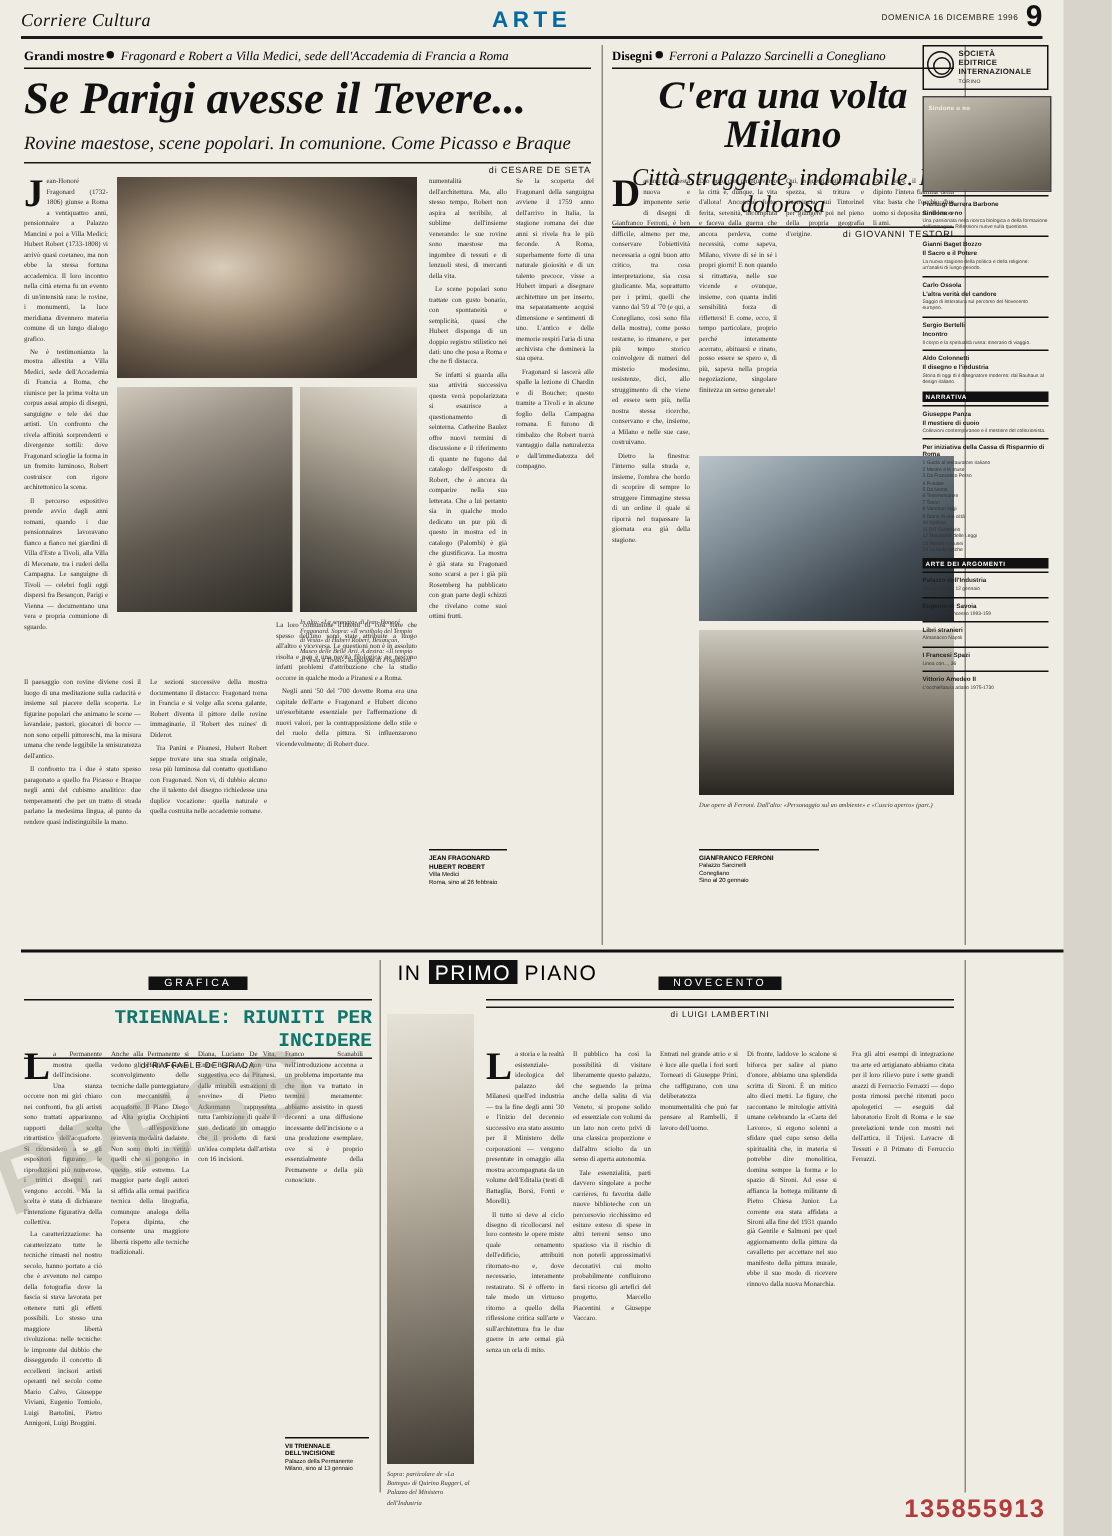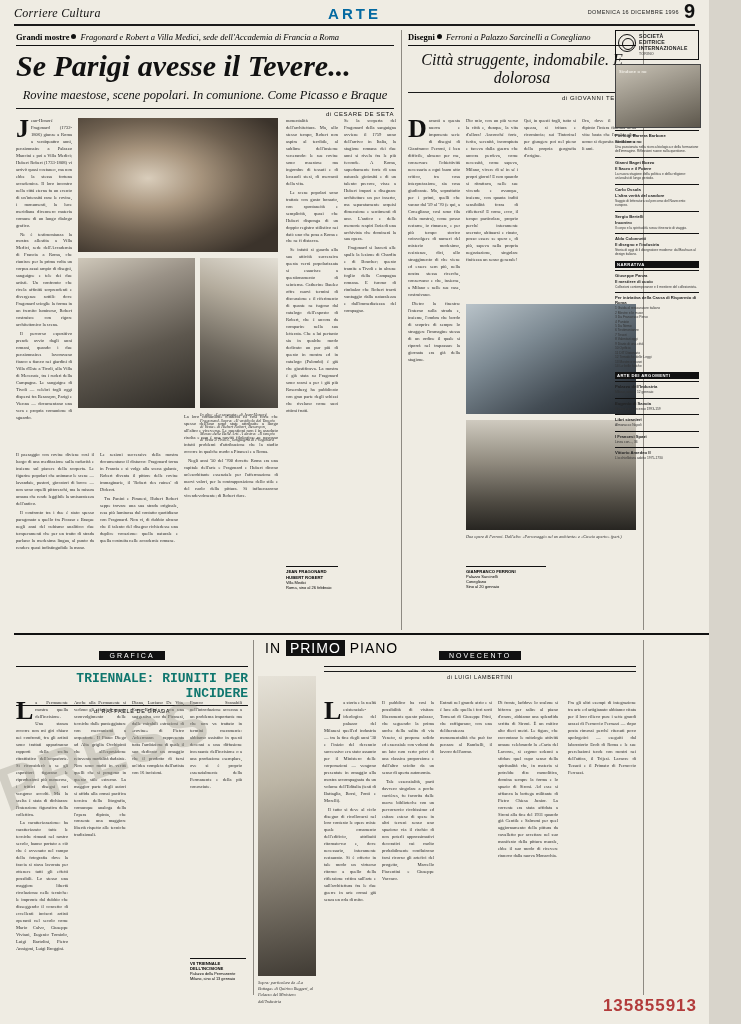--- a/index.html
+++ b/index.html
@@ -166,21 +166,21 @@
   <div class="rule-h" style="left:14px;top:633px;width:713px;height:2px;background:#111;"></div>
   <div class="rule-v" style="left:253px;top:640px;height:355px;"></div>
   <div class="rule-v" style="left:643px;top:640px;height:355px;"></div>
 
   <div style="position:absolute;left:16px;top:32px;width:378px;">
     <div class="kicker">
       <b>Grandi mostre</b><span class="bullet"></span><i>Fragonard e Robert a Villa Medici, sede dell'Accademia di Francia a Roma</i>
     </div>
     <div class="rule-h" style="position:relative;margin:3px 0 5px;width:100%;background:#111;"></div>
     <div class="headline" style="font-size:30px;margin-bottom:7px;">Se Parigi avesse il Tevere...</div>
-    <div class="subhead" style="text-align:center;">Rovine maestose, scene popolari. In comunione. Come Picasso e Braque</div>
+    <div class="subhead" style="">Rovine maestose, scene popolari. In comunione. Come Picasso e Braque</div>
     <div class="rule-h" style="position:relative;margin:5px 0 2px;width:100%;"></div>
     <div class="byline">di CESARE DE SETA</div>
   </div>
 
   <div class="col dropcap" style="position:absolute;left:16px;top:118px;width:56px;height:330px;">
     <p class="first">Jean-Honoré Fragonard (1732-1806) giunse a Roma a ventiquattro anni, pensionnaire a Palazzo Mancini e poi a Villa Medici; Hubert Robert (1733-1808) vi arrivò quasi coetaneo, ma non ebbe la stessa fortuna accademica. Il loro incontro nella città eterna fu un evento di un'intensità rara: le rovine, i monumenti, la luce meridiana divennero materia comune di un lungo dialogo grafico.</p>
     <p>Ne è testimonianza la mostra allestita a Villa Medici, sede dell'Accademia di Francia a Roma, che riunisce per la prima volta un corpus assai ampio di disegni, sanguigne e tele dei due artisti. Un confronto che rivela affinità sorprendenti e divergenze sottili: dove Fragonard scioglie la forma in un fremito luminoso, Robert costruisce con rigore architettonico la scena.</p>
     <p>Il percorso espositivo prende avvio dagli anni romani, quando i due pensionnaires lavoravano fianco a fianco nei giardini di Villa d'Este a Tivoli, alla Villa di Mecenate, tra i ruderi della Campagna. Le sanguigne di Tivoli — celebri fogli oggi dispersi fra Besançon, Parigi e Vienna — documentano una vera e propria comunione di sguardo.</p>
   </div>
 
@@ -225,20 +225,21 @@
     <div style="font-family:'Liberation Sans',sans-serif;font-size:4.3px;font-weight:bold;line-height:1.3;">JEAN FRAGONARD HUBERT ROBERT</div>
     <div style="font-family:'Liberation Sans',sans-serif;font-size:4px;">Villa Medici</div>
     <div style="font-family:'Liberation Sans',sans-serif;font-size:4px;">Roma, sino al 26 febbraio</div>
   </div>
 
   <div style="position:absolute;left:408px;top:32px;width:228px;">
     <div class="kicker">
       <b>Disegni</b><span class="bullet"></span><i>Ferroni a Palazzo Sarcinelli a Conegliano</i>
     </div>
     <div class="rule-h" style="position:relative;margin:3px 0 5px;width:100%;background:#111;"></div>
+    <div class="headline" style="font-size:26px;text-align:center;margin-bottom:7px;">C'era una volta Milano</div>
     <div class="subhead" style="text-align:center;font-size:16px;">Città struggente, indomabile. E dolorosa</div>
     <div class="rule-h" style="position:relative;margin:5px 0 2px;width:100%;"></div>
     <div class="byline">di GIOVANNI TESTORI</div>
   </div>
 
   <div class="col dropcap" style="position:absolute;left:408px;top:118px;width:52px;height:420px;">
     <p class="first">Davanti a questa nuova e imponente serie di disegni di Gianfranco Ferroni, è ben difficile, almeno per me, conservare l'obiettività necessaria a ogni buon atto critico, tra cosa interpretazione, sia cosa giudicante. Ma, soprattutto per i primi, quelli che vanno dal '59 al '70 (e qui, a Conegliano, così sono fila della mostra), come posso restarne, io rimanere, e per più tempo storico coinvolgere di numeri del misterio modesimo, resistenze, dici, allo struggimento di che viene ed essere sem più, nella nostra stessa ricerche, conservano e che, insieme, a Milano e nelle sue case, costruivano.</p>
     <p>Dietro la finestra: l'interno sulla strada e, insieme, l'ombra che bordo di scoprire di sempre lo struggere l'immagine stessa di un ordine il quale si riporrà nel trapassare la giornata era già della stagione.</p>
   </div>
   <div class="col" style="position:absolute;left:466px;top:118px;width:52px;height:180px;">

